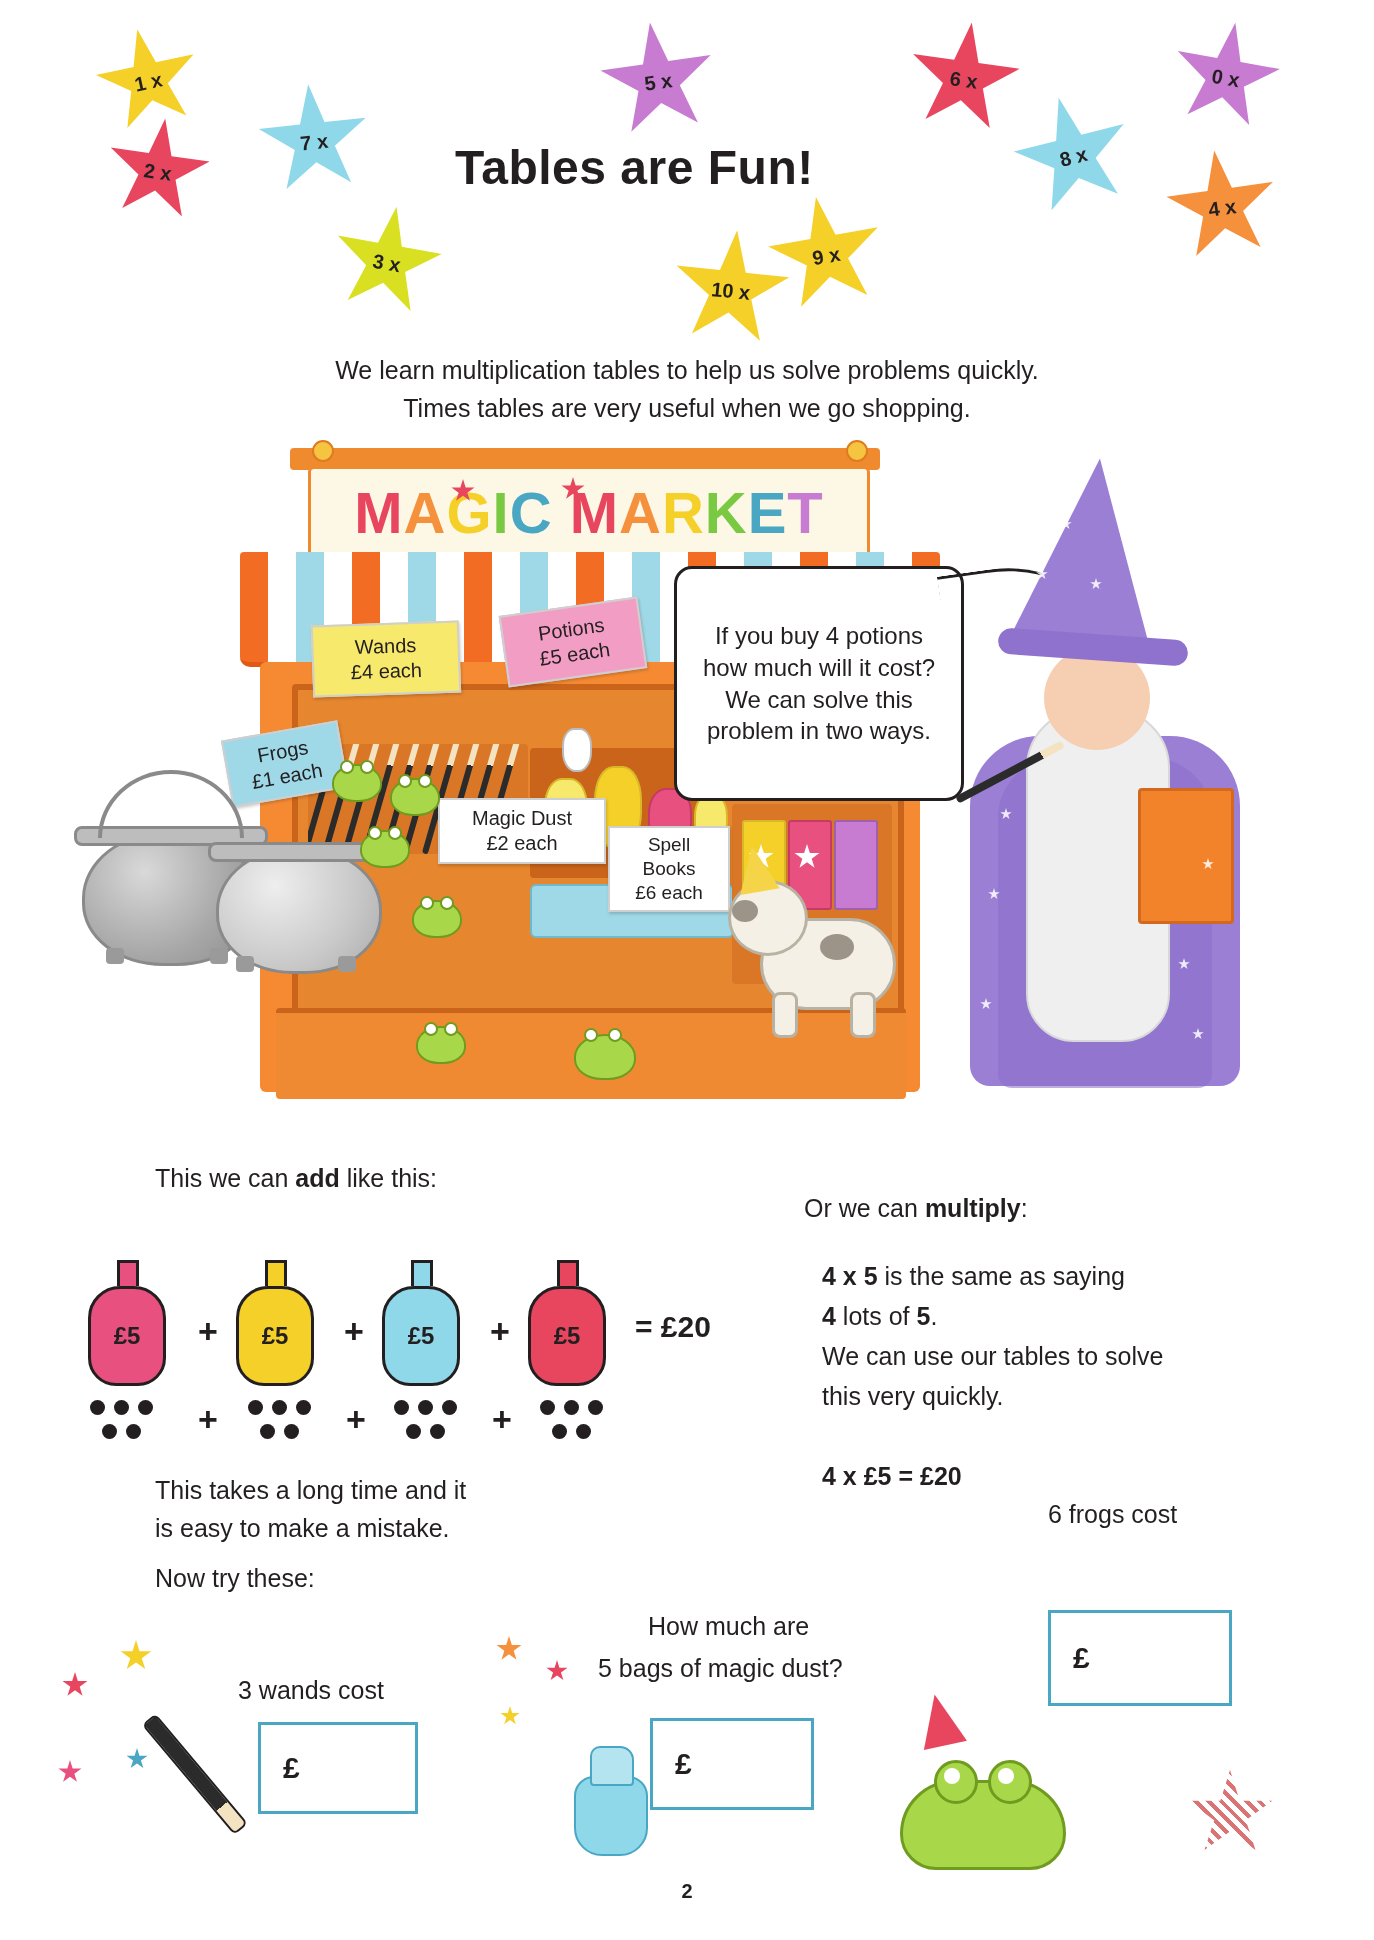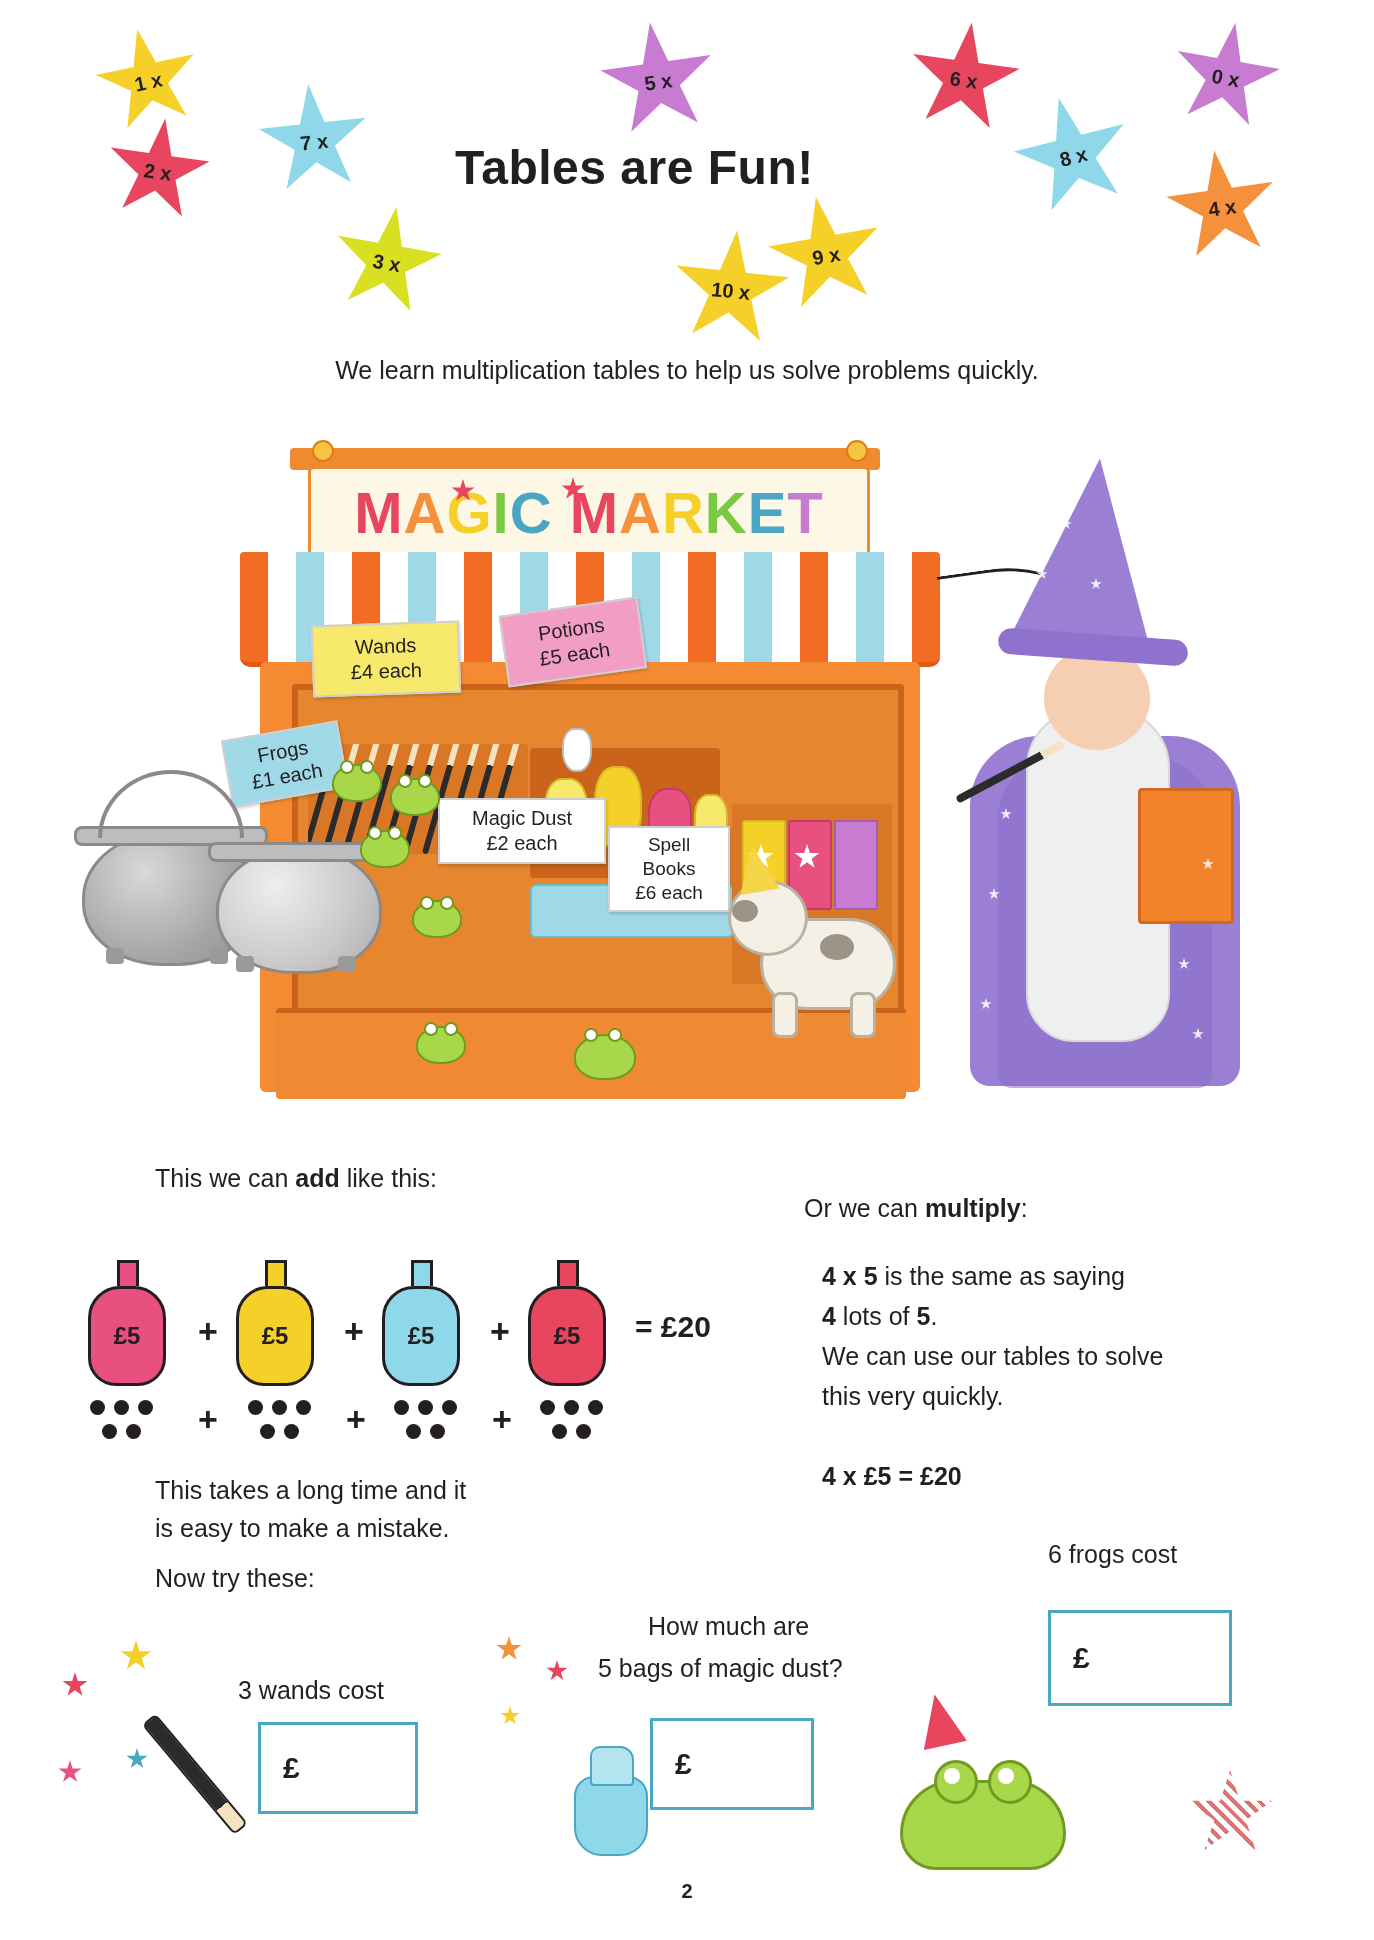--- a/index.html
+++ b/index.html
@@ -463,20 +463,21 @@
         <span>0 x</span>
       </div>
     <div class="star" style="left:1166px;top:150px;width:112px;height:112px;background:#f5913d;transform:rotate(-8deg);font-size:20px;">
         <span>4 x</span>
       </div>
   </div>
 
   <div class="title" style="left:455px;top:140px;">Tables are Fun!</div>
 
   <div class="intro" style="top:352px;">We learn multiplication tables to help us solve problems quickly.</div>
+  <div class="intro" style="top:390px;">Times tables are very useful when we go shopping.</div>
 
   <div class="scene">
 
     <div class="stall-roofbar"></div>
     <div class="knob" style="left:252px;top:-8px;"></div>
     <div class="knob" style="left:786px;top:-8px;"></div>
 
     <div class="stall-sign">
       <span class="market-word">
         <span style="color:#e8465f">M</span><span style="color:#f5913d">A</span><span style="color:#f5d028">G</span><span style="color:#7ac943">I</span><span style="color:#4aa7c4">C</span><span>&nbsp;</span><span style="color:#e8465f">M</span><span style="color:#f5913d">A</span><span style="color:#f5d028">R</span><span style="color:#7ac943">K</span><span style="color:#4aa7c4">E</span><span style="color:#c77bd1">T</span>
@@ -579,20 +580,21 @@
     <div class="frog-eye" style="left:548px;top:580px;"></div>
 
     <div class="dog-body"></div>
     <div class="dog-head"></div>
     <div class="dog-hat"></div>
     <div class="dog-spot" style="left:760px;top:486px;width:34px;height:26px;"></div>
     <div class="dog-spot" style="left:672px;top:452px;width:26px;height:22px;"></div>
     <div class="dog-leg" style="left:712px;top:544px;"></div>
     <div class="dog-leg" style="left:790px;top:544px;"></div>
 
+    <div class="bubble">If you buy 4 potions how much will it cost? We can solve this problem in two ways.</div>
     <div class="bubble-tail"></div>
 
     <div class="wizard">
       <div class="wiz-robe"></div>
       <div class="wiz-robe2"></div>
       <div class="wiz-beard"></div>
       <div class="wiz-face"></div>
       <div class="wiz-hat"></div>
       <div class="wiz-brim"></div>
       <div class="wiz-book"></div>
@@ -721,20 +723,20 @@
   </div>
 
   <div style="position:absolute;left:890px;top:1740px;width:180px;height:130px;">
     <div style="position:absolute;left:10px;top:40px;width:160px;height:84px;background:#a8d84a;border:3px solid #6f9b1f;border-radius:60px 60px 40px 40px;"></div>
     <div style="position:absolute;left:44px;top:20px;width:38px;height:38px;background:#a8d84a;border:3px solid #6f9b1f;border-radius:50%;"></div>
     <div style="position:absolute;left:98px;top:20px;width:38px;height:38px;background:#a8d84a;border:3px solid #6f9b1f;border-radius:50%;"></div>
     <div style="position:absolute;left:54px;top:28px;width:16px;height:16px;background:#ffffff;border-radius:50%;"></div>
     <div style="position:absolute;left:108px;top:28px;width:16px;height:16px;background:#ffffff;border-radius:50%;"></div>
   </div>
   <div class="dog-hat" style="left:918px;top:1694px;border-left-width:22px;border-right-width:22px;border-bottom:52px solid #e8465f;transform:rotate(-12deg);"></div>
-  <div class="sec-text" style="left:1048px;top:1496px;margin-top:40px;">6 frogs cost</div>
+  <div class="sec-text" style="left:1048px;top:1496px;">6 frogs cost</div>
   <div class="answer-box" style="left:1048px;top:1610px;width:184px;height:96px;">
     <span>£</span>
   </div>
   <div class="dotted-star" style="left:1186px;top:1770px;"></div>
 
   <div class="page-num" style="top:1880px;">2</div>
 </div>
 
 </body></html>

